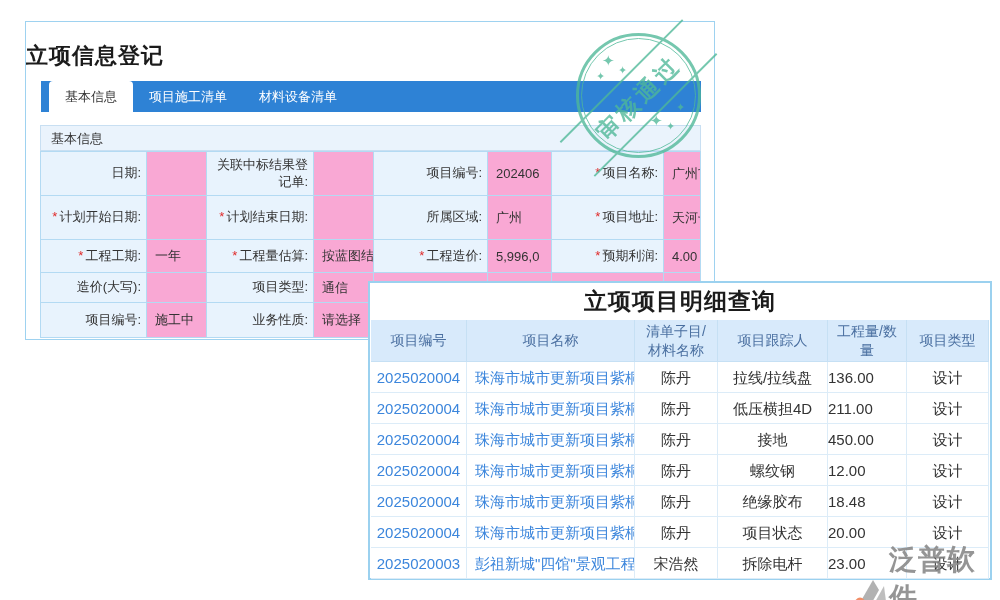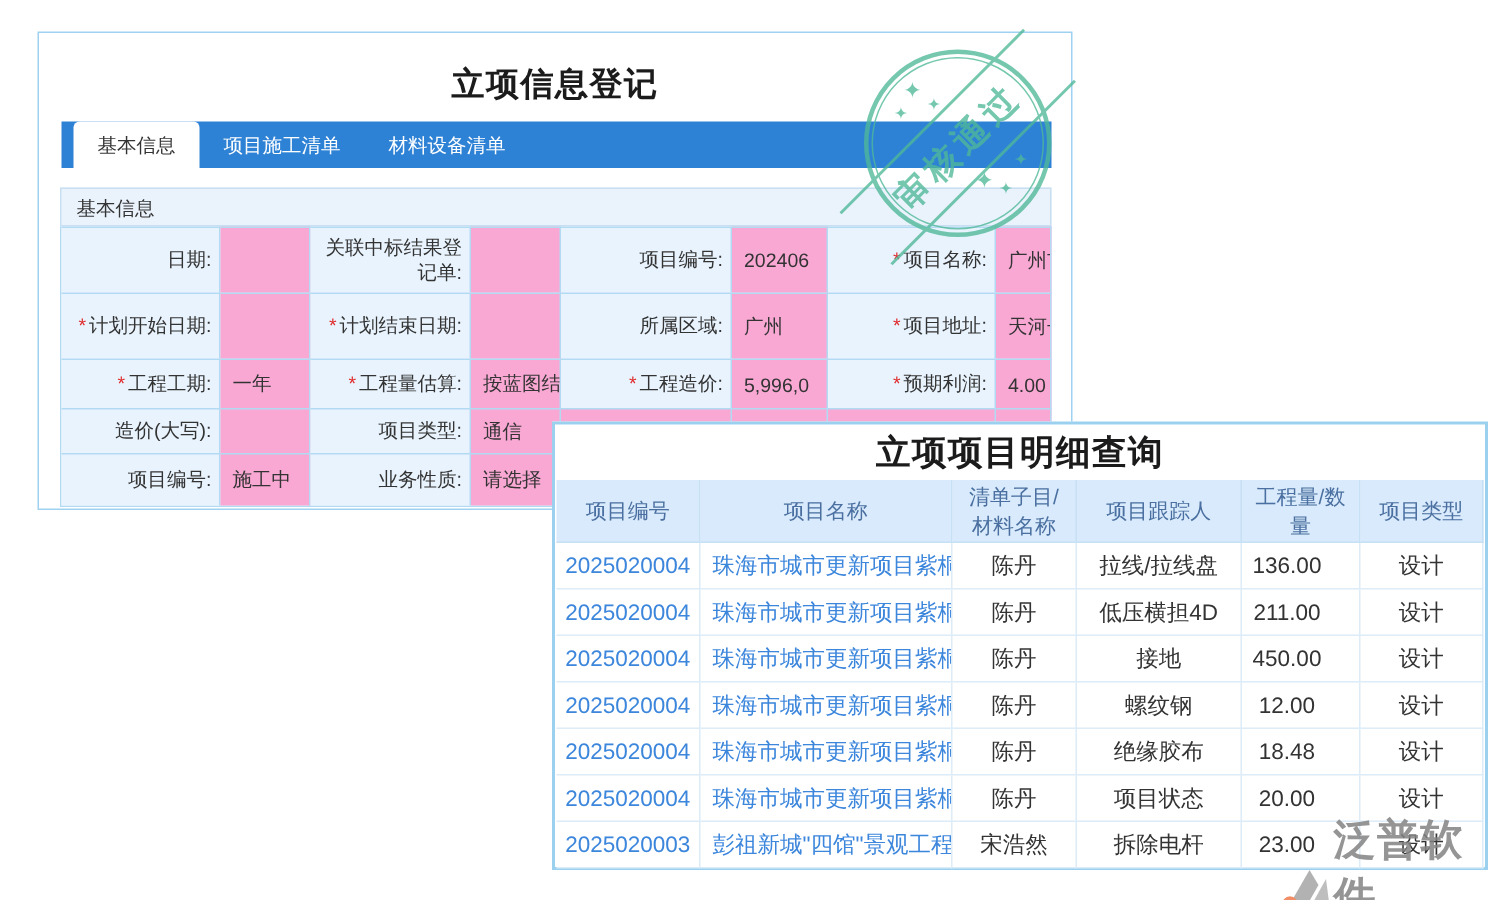--- a/index.html
+++ b/index.html
@@ -2,21 +2,21 @@
 <html><head>
 <meta charset="utf-8">
 <style>
   html,body{margin:0;padding:0;background:#ffffff;width:1000px;height:600px;overflow:hidden;
     font-family:"Liberation Sans","DejaVu Sans",sans-serif;}
   .stage{position:relative;width:1000px;height:600px;}
 
   
   .bg-window{position:absolute;left:25px;top:21px;width:688px;height:317px;
     background:#fff;border:1px solid #9ed2f0;z-index:1;}
-  .bg-title{position:absolute;left:0;right:0;top:19px;text-align:center;
+  .bg-title{position:absolute;left:0;right:0;top:19px;text-align:left;
     font-size:22px;font-weight:bold;color:#1b1b1b;letter-spacing:1px;}
   .tabbar{position:absolute;left:15px;top:59px;width:660px;height:31px;background:#2e82d5;
     display:flex;align-items:stretch;}
   .tab{color:#ffffff;font-size:13px;line-height:31px;padding:0 16px;cursor:pointer;white-space:nowrap;}
   .tab.active{background:#ffffff;color:#333;border-radius:4px 4px 0 0;margin-left:8px;font-weight:normal;}
   .section{position:absolute;left:14px;top:103px;width:661px;}
   .section-bar{height:26px;line-height:26px;background:#eaf3fc;border:1px solid #c8dff2;
     padding-left:10px;font-size:13px;color:#333;box-sizing:border-box;width:100%;}
   .form-grid{display:grid;grid-template-columns:106px 60px 107px 60px 114px 64px 112px 1fr;
     grid-template-rows:44px 44px 33px 30px 35px;
@@ -44,21 +44,21 @@
   .fg-title{height:37px;line-height:37px;text-align:center;font-size:23px;font-weight:bold;color:#1b1b1b;letter-spacing:1px;}
   .fg-table{display:grid;grid-template-columns:96px 168px 83px 110px 79px 1fr;margin:0 1px;border-radius:28px;}
   .th{background:#d8eafb;color:#4a6fa0;font-size:14px;line-height:1.35;text-align:center;
     display:flex;align-items:center;justify-content:center;height:42px;
     border-right:1px solid #c6e0f4;border-bottom:1px solid #c6e0f4;padding:0 6px;box-sizing:border-box;}
   .td{height:31px;line-height:31px;font-size:15px;color:#333;text-align:center;
     border-right:1px solid #dcecf8;border-bottom:1px solid #dcecf8;
     overflow:hidden;white-space:nowrap;box-sizing:border-box;}
   .td.link{color:#3c86dc;cursor:pointer;}
   .td.name{text-align:left;padding-left:8px;}
-  .td.qty{text-align:center;padding-right:18px;}
+  .td.qty{text-align:left;padding-right:18px;}
 
   
   .watermark{position:absolute;left:851px;top:541px;z-index:10;pointer-events:none;}
   .wm-row{display:flex;align-items:flex-end;}
   .wm-logo{width:38px;height:40px;flex:none;opacity:.85;}
   .wm-text{font-size:28px;font-weight:bold;color:rgba(130,130,130,.85);letter-spacing:1px;line-height:38px;}
 </style>
 </head>
 <body>
 

